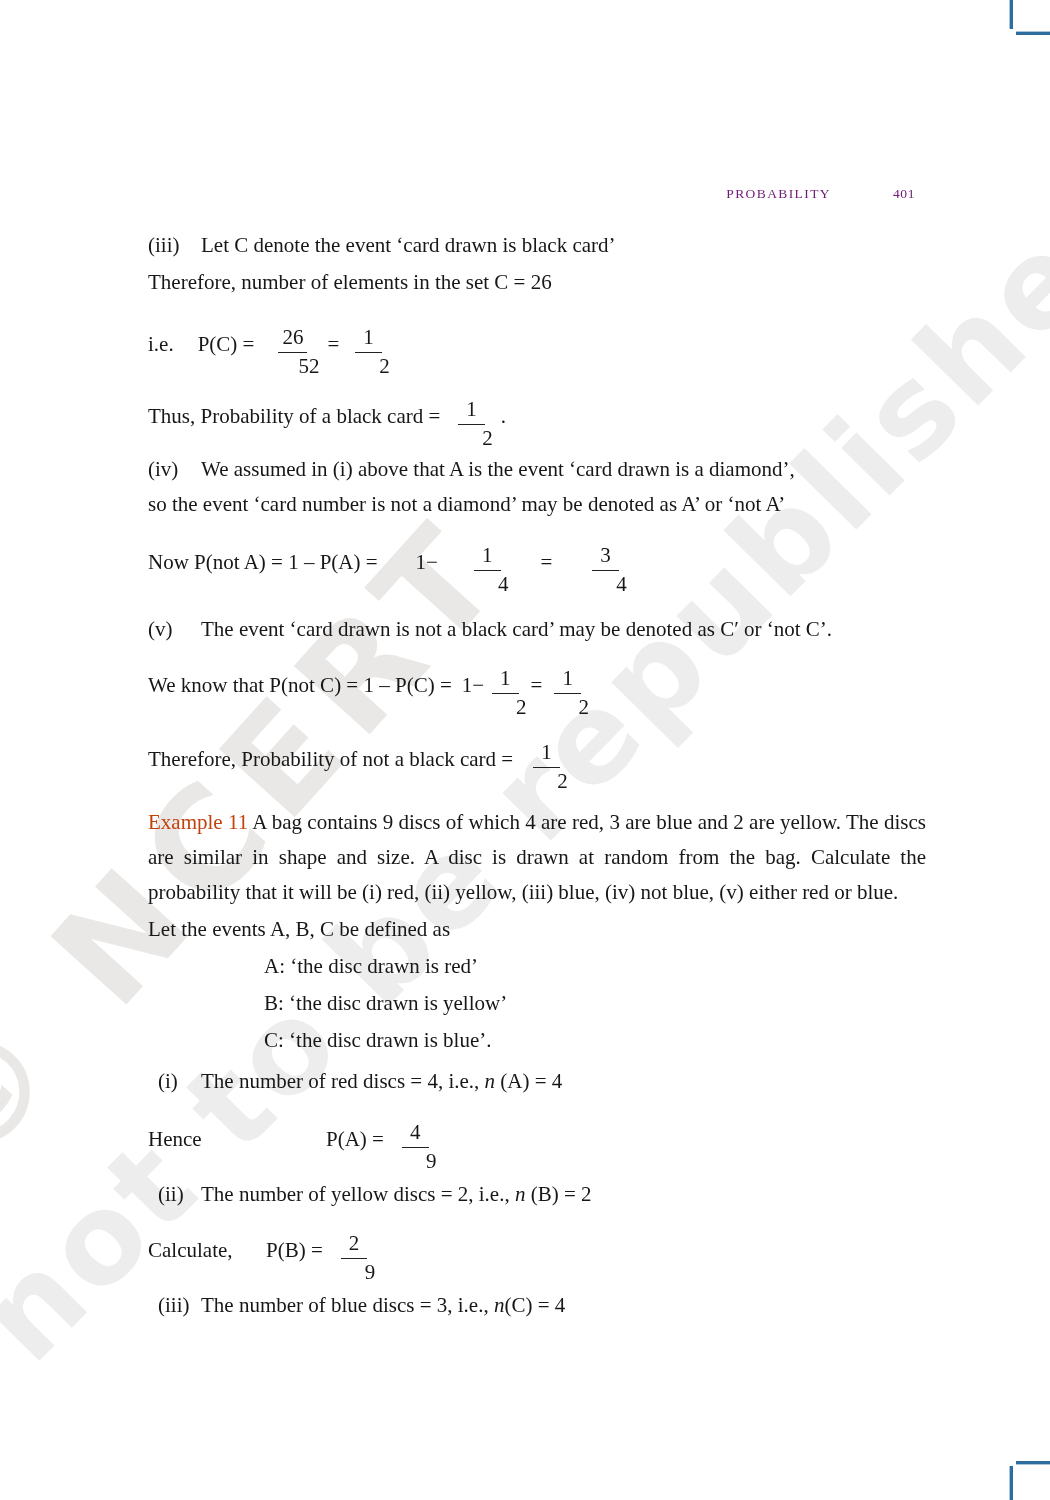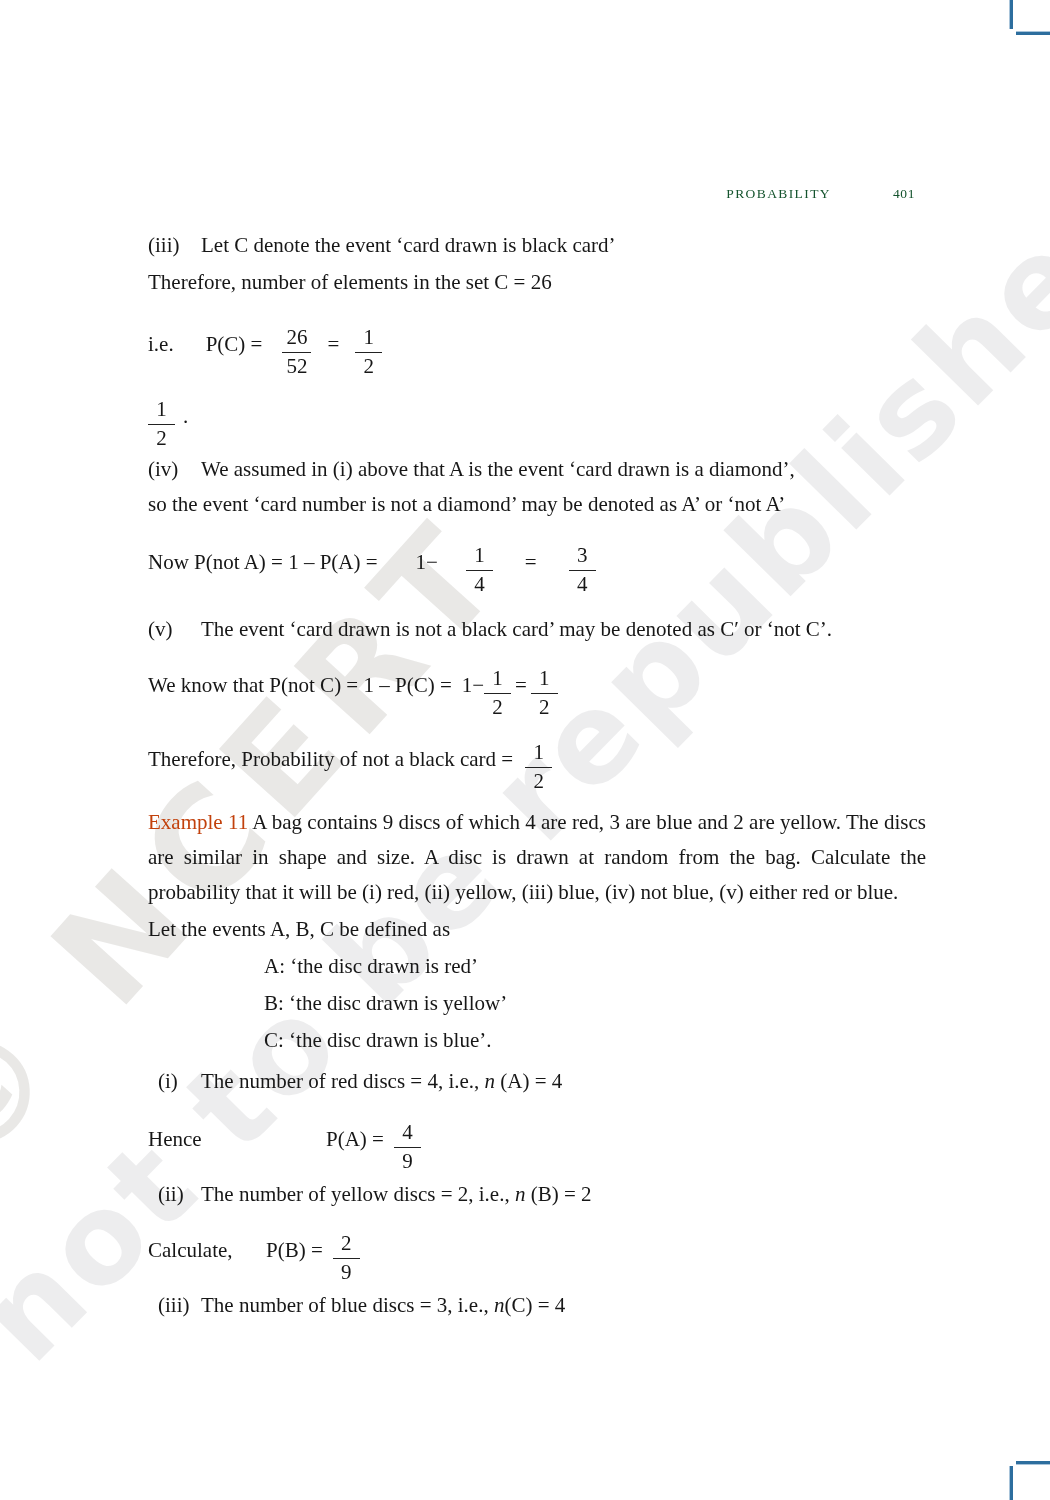--- a/index.html
+++ b/index.html
@@ -25,21 +25,21 @@
   
   .mark{position:absolute;background:#2d6e9e;z-index:2;}
   .mark-tr-v{left:1010px;top:0;width:3px;height:29px;box-shadow:-1px 0 0 #a8c4da;}
   .mark-tr-h{left:1016px;top:32px;width:34px;height:3px;box-shadow:0 -1px 0 #a8c4da;}
   .mark-br-h{left:1016px;top:1461px;width:34px;height:3px;box-shadow:0 1px 0 #a8c4da;}
   .mark-br-v{left:1010px;top:1466px;width:3px;height:34px;box-shadow:-1px 0 0 #a8c4da;}
   
   .header{
     position:absolute;left:137px;top:186px;width:778px;z-index:1;
     display:flex;justify-content:flex-end;align-items:baseline;gap:62px;
-    font-size:13.5px;color:#14532d;
+    font-size:13.5px;color:#701a75;
   }
   .header .ttl{letter-spacing:1.4px;}
   .header .pg{letter-spacing:0.6px;}
   
   .content{
     position:absolute;left:148px;top:228px;width:778px;z-index:1;
     font-size:21px;line-height:35px;
   }
   p{margin:0;}
   .lbl{display:inline-block;width:53px;}
@@ -47,24 +47,24 @@
   .item .lbl{width:43px;}
   .indent{margin-left:116px;}
   .just{text-align:justify;}
   .accent{color:#c2410c;font-weight:400;}
   .eqline{display:flex;align-items:center;}
   .frac{
     display:inline-flex;flex-direction:column;align-items:center;
     line-height:1.12;text-align:center;
   }
   .frac .num{border-bottom:1.5px solid #222;padding:0 4px 2px;min-width:0.9em;margin-top:16px;}
-  .frac .den{padding-top:2px;}
+  .frac .den{padding-top:2px;margin-left:32px;}
   
   .mt2{margin-top:2px;}  .mt4{margin-top:16px;}  .mt6{margin-top:6px;} .mt12{margin-top:12px;}
-  .eq-pc{margin:10px 0 4px;gap:8px;}
+  .eq-pc{margin:10px 0 4px;}
   .eq-thus{margin:4px 0 2px;}
   .eq-nota{margin:6px 0 2px;gap:28px;}
   .eq-notc{margin:4px 0 4px;}
   .eq-nblack{margin:6px 0 10px;}
   .eq-pa{margin:6px 0 4px;}
   .eq-pb{margin:4px 0 4px;}
   .gap24{margin-right:24px;}
   .gap12{margin-right:12px;}
   .gap10{margin-right:10px;}
   .gap8{margin-right:8px;}
@@ -107,20 +107,21 @@
         <span class="den">52</span>
       </span>
       <span class="gap8">=</span>
       <span class="frac">
         <span class="num">1</span>
         <span class="den">2</span>
       </span>
     </div>
 
     <div class="eqline eq-thus">
+      <span class="gap10">Thus,  Probability of a black card =</span>
       <span class="frac">
         <span class="num">1</span>
         <span class="den">2</span>
       </span>
       <span class="ml8">.</span>
     </div>
 
     <p class="mt2">
       <span class="lbl">(iv)</span><span>We assumed in (i) above that A is the event ‘card drawn is a diamond’,</span>
     </p>

